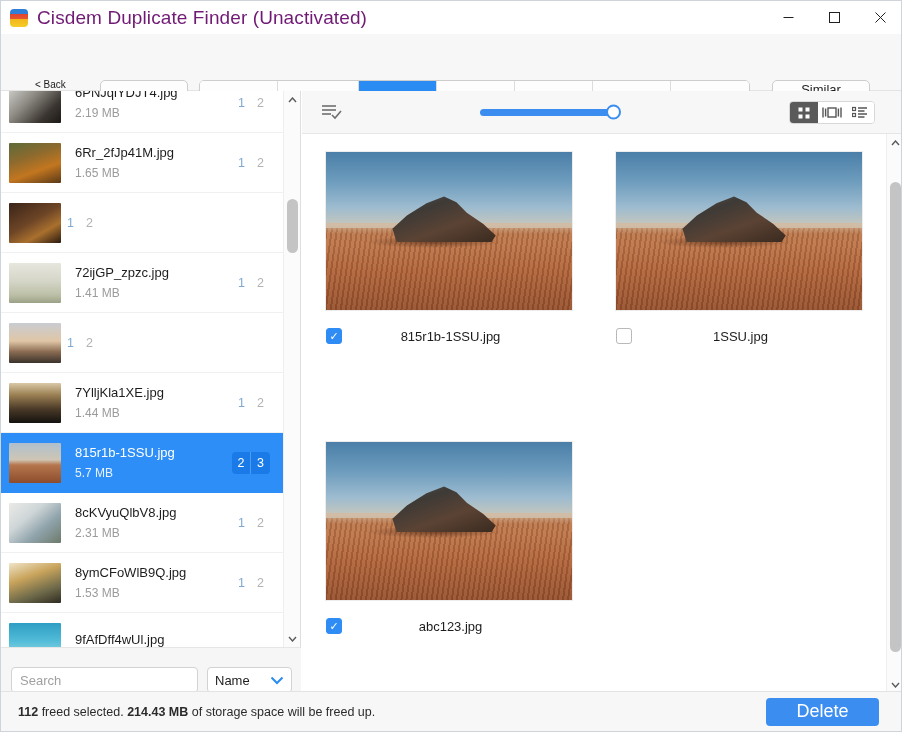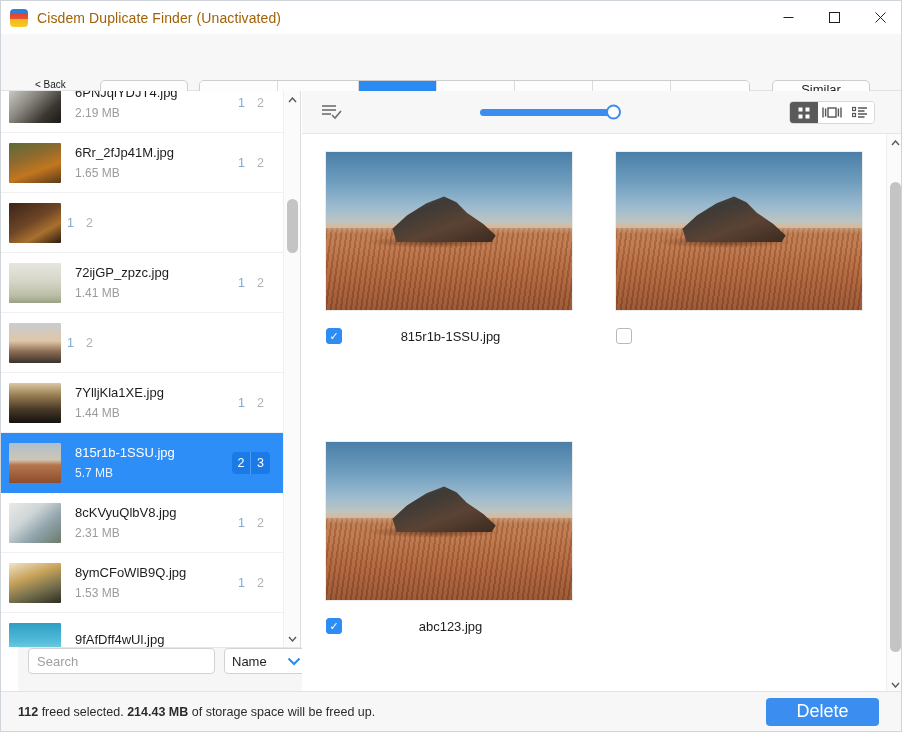--- a/index.html
+++ b/index.html
@@ -27,21 +27,21 @@
     display: flex; align-items: center;
   }
   .app-icon {
     width: 18px; height: 18px;
     margin-left: 9px; margin-right: 9px;
     border-radius: 4px;
     background: linear-gradient(180deg,#2f7fd6 0%, #2f7fd6 28%, #e0452e 29%, #e8552c 56%, #f2b61c 57%, #f5cd27 100%);
     flex: none;
   }
   .title-text {
-    font-size: 14px; color: #a16207;
+    font-size: 19px; color: #701a75;
     letter-spacing: .1px;
     white-space: nowrap;
   }
   .wincontrols {
     position: absolute; top: 0; right: 0;
     height: 33px; display: flex;
   }
   .wc {
     width: 46px; height: 33px;
     display: flex; align-items: center; justify-content: center;
@@ -179,21 +179,21 @@
     width: 11px; border-radius: 6px;
     background: #c4c4c4;
   }
 
   
   .search-row {
     position: absolute; left: 0; bottom: 0;
     width: 300px; height: 46px;
     background: #f6f6f6;
     border-top: 1px solid #e6e6e6;
-    display: flex; align-items: flex-start; margin-left: 17px;
+    display: flex; align-items: flex-end;
   }
   .search-input {
     margin-left: 10px;
     width: 187px; height: 26px;
     border: 1px solid #d2d2d2; border-radius: 4px;
     background: #ffffff;
     font-size: 13px; color: #1d1d1d;
     padding: 0 8px;
     font-family: inherit;
     outline: none;
@@ -621,20 +621,21 @@
             <div class="card-img">
               <div class="sky"></div>
               <div class="sand"></div>
               <div class="ripples"></div>
               <div class="horizon-haze"></div>
               <div class="rock-shadow"></div>
               <div class="rock"></div>
             </div>
             <div class="card-row">
               <div class="chk"></div>
+              <div class="card-name">1SSU.jpg</div>
             </div>
           </div>
           <div class="card" style="left: 23px; top: 307px;">
             <div class="card-img">
               <div class="sky"></div>
               <div class="sand"></div>
               <div class="ripples"></div>
               <div class="horizon-haze"></div>
               <div class="rock-shadow"></div>
               <div class="rock"></div>

